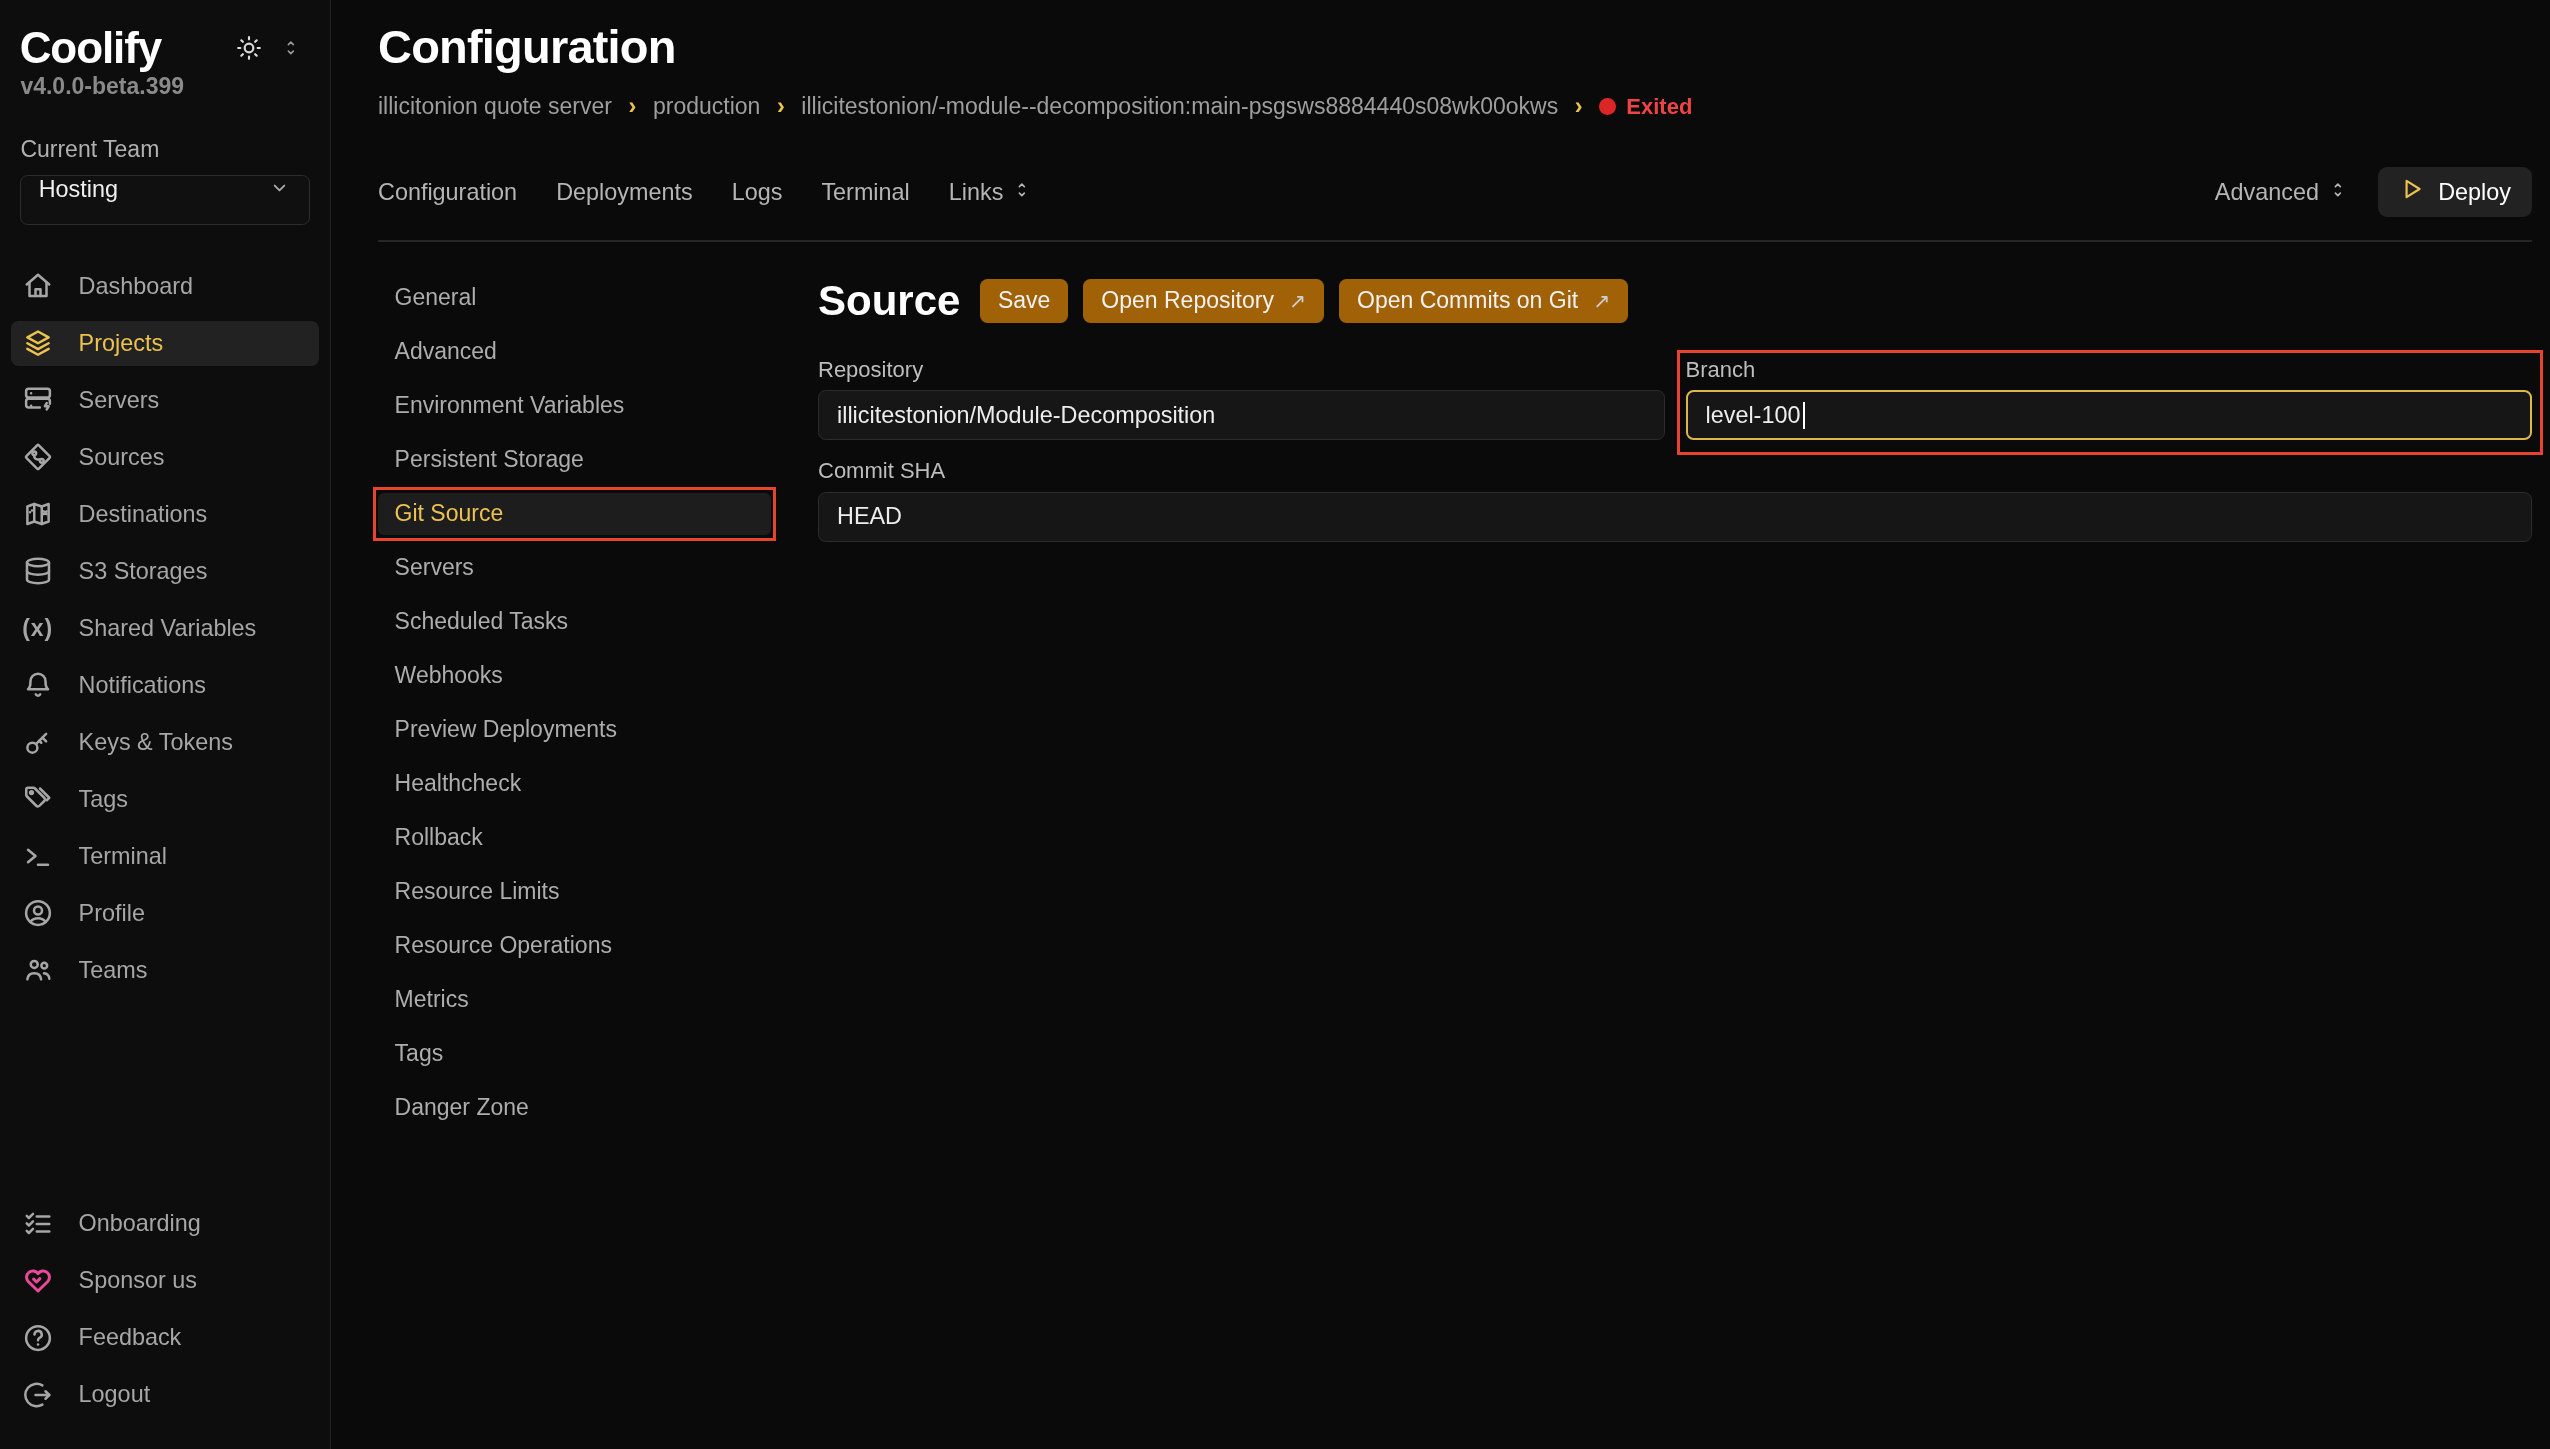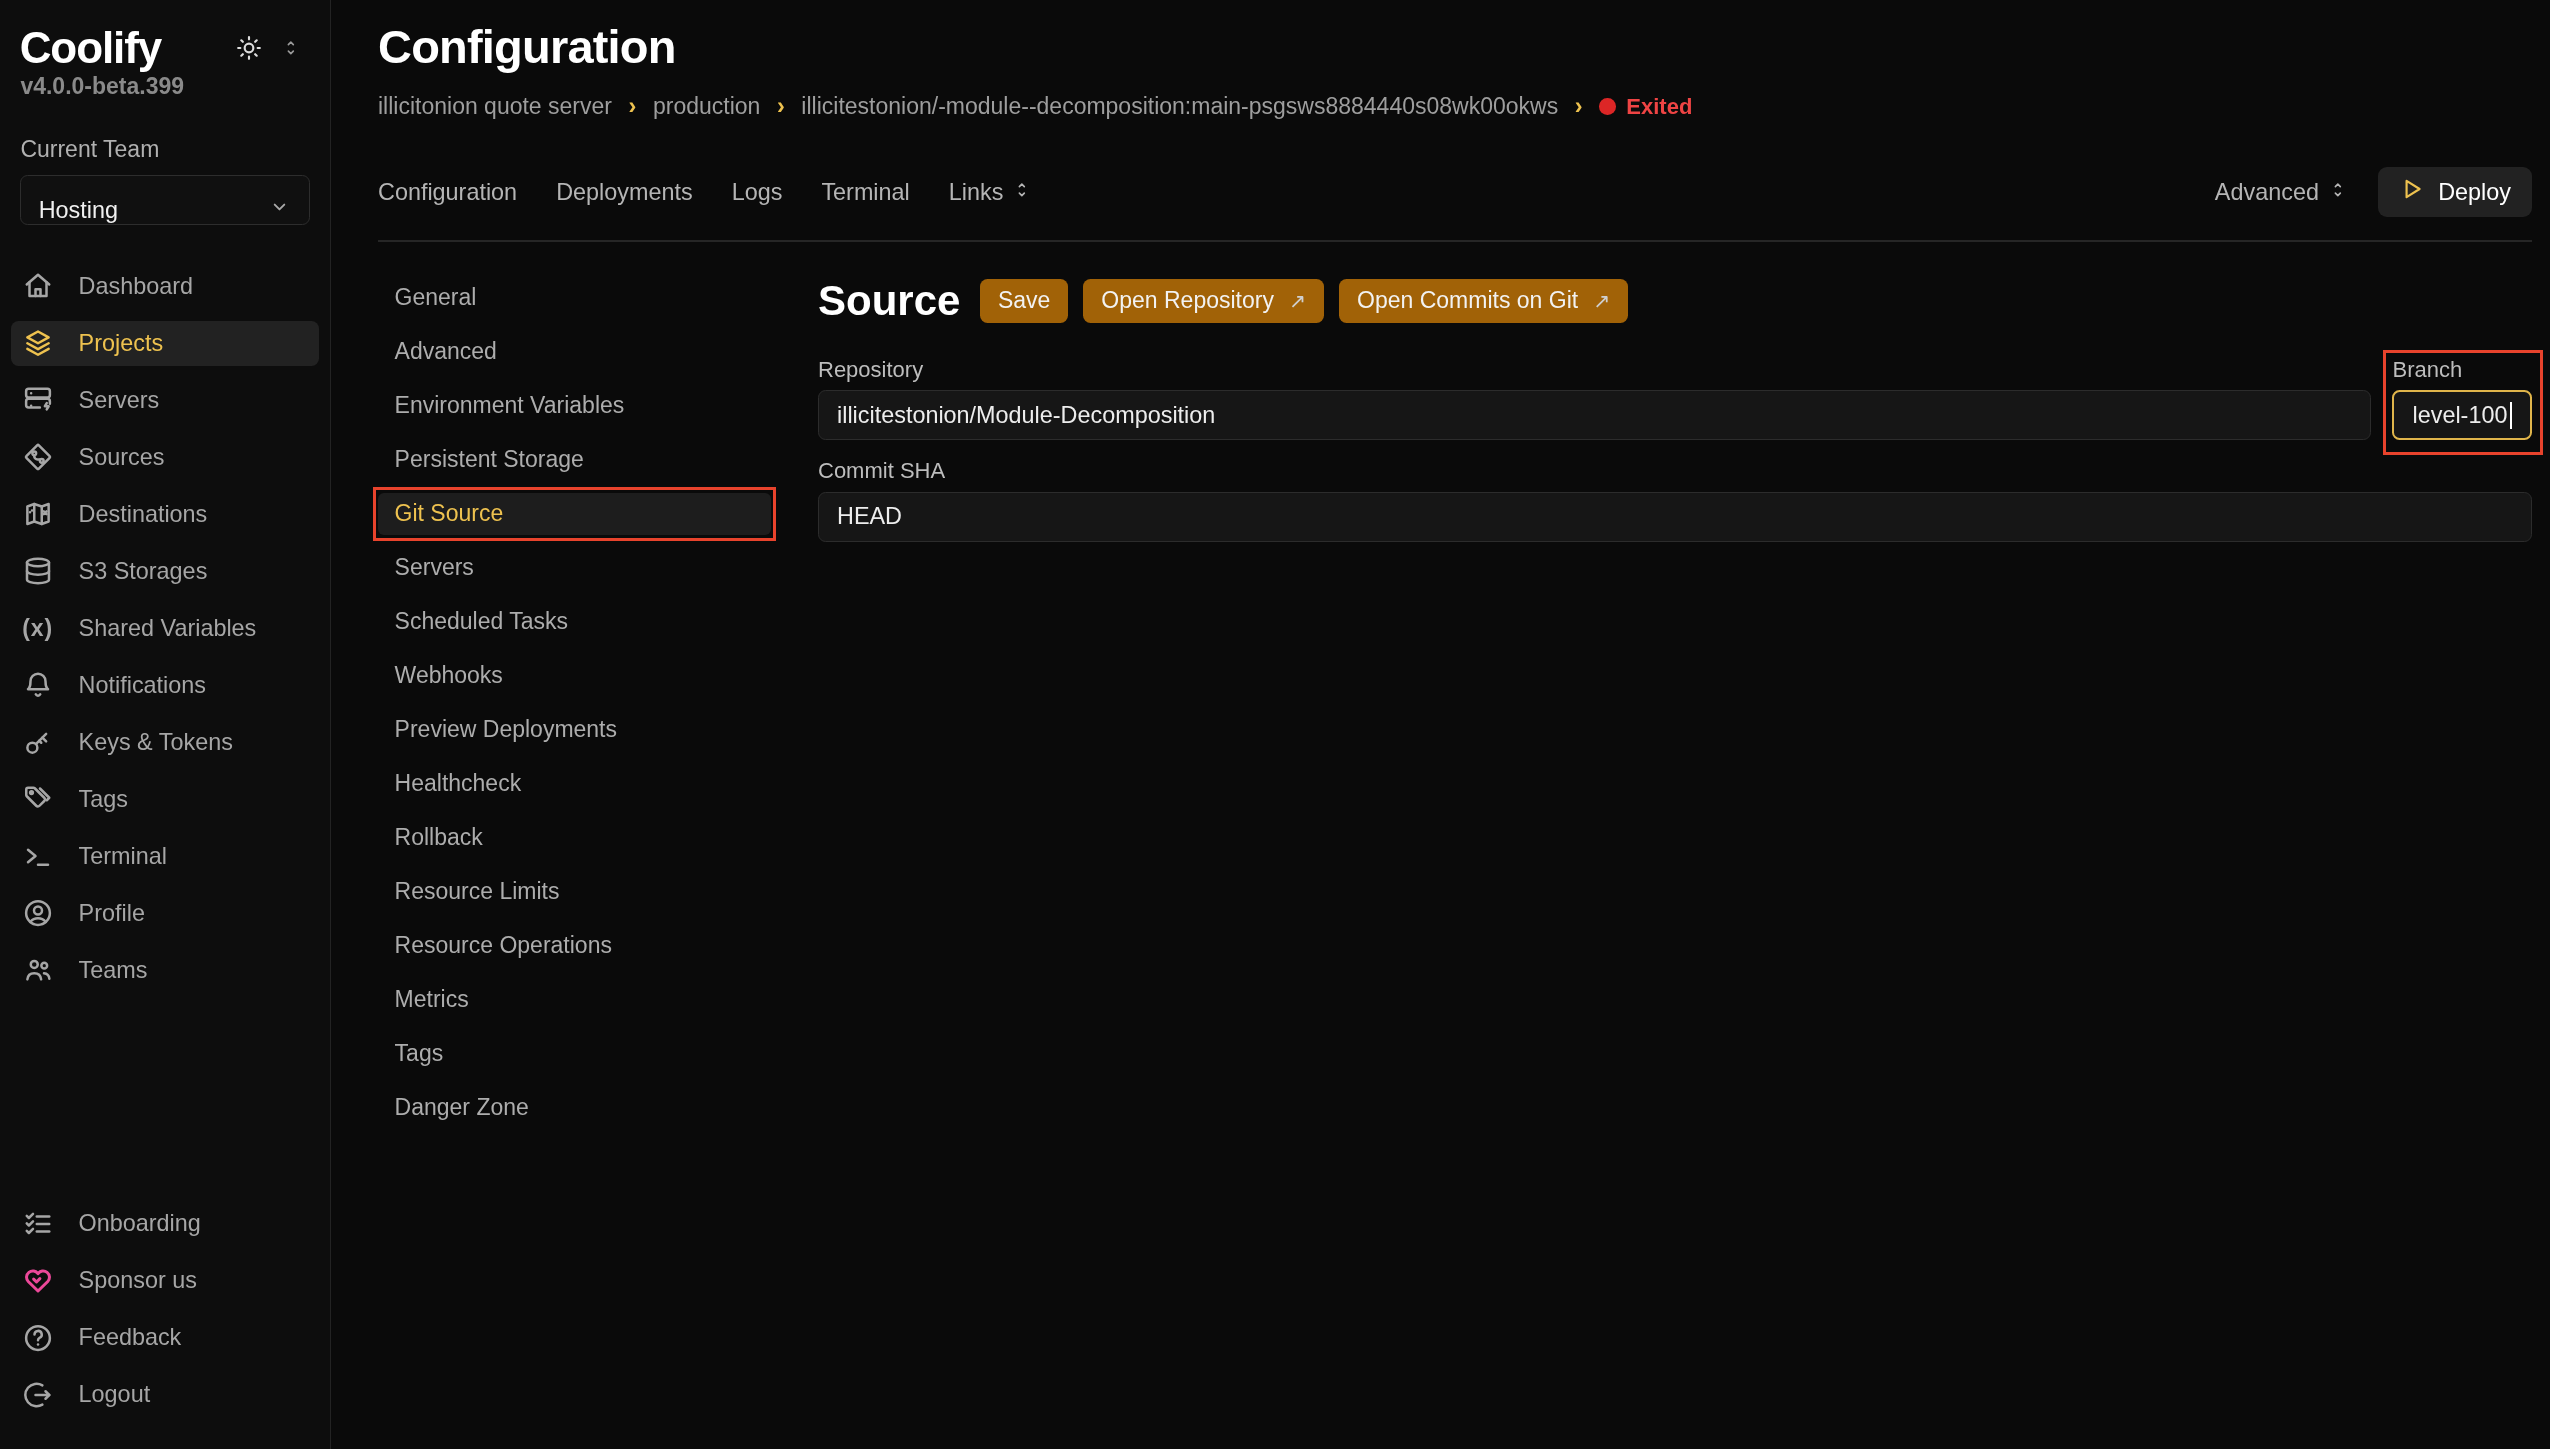--- a/index.html
+++ b/index.html
@@ -27,21 +27,21 @@
   }
   .logo-row { display:flex; justify-content:space-between; align-items:flex-start; padding:0 29px 0 19.7px; }
   .logo { font-size:44px; font-weight:800; color:#ffffff; letter-spacing:-1.1px; line-height:1.02; }
   .top-icons { display:flex; align-items:center; gap:19.7px; margin-top:9px; color:#dcdcdc; }
   .top-icons .dim { color:#9a9a9a; }
   .version { padding:0 20.4px; margin-top:2px; font-size:23px; color:#8a8a8a;font-weight:bold; }
   .team-label { padding:0 20.4px; margin-top:36px; font-size:23px; color:#b0b0b0; }
   .team-select {
     margin:12px 19.7px 0; height:50px; background:#101010;
     border:1.5px solid #2d2d2d; border-radius:7.6px;
-    display:flex; align-items:flex-end; justify-content:space-between;
+    display:flex; align-items:flex-start; justify-content:space-between;
     padding:0 18px; font-size:23.4px; color:#f0f0f0; cursor:pointer;
   }
   .team-select .chev { color:#a8a8a8; }
   .nav { margin-top:39px; display:flex; flex-direction:column; }
   .side-item {
     height:45px; margin:0 10.6px 12px; border-radius:7.6px;
     display:flex; align-items:center; gap:26px; padding-left:12px;
     color:#a6a6a6; font-size:23.4px; cursor:pointer; white-space:nowrap;
   }
   .side-item .ic { width:30px; display:flex; justify-content:center; }
@@ -87,21 +87,21 @@
   .form-head { display:flex; align-items:center; gap:15px; height:48px; }
   .form-title { font-size:42px; font-weight:800; color:#ffffff; margin-right:4.5px; }
   .btn {
     height:44px; background:#a16207; border:none; border-radius:7.6px;
     color:#f2f2f2; font-size:23px; font-family:inherit;
     display:flex; align-items:center; gap:15px; padding:0 18px; cursor:pointer;
   }
   .ext-arrow { color:#cfcfcf; font-size:20.4px; }
   .subtitle { margin-top:13.6px; font-size:23.4px; color:#9c9c9c; }
 
-  .fields { margin-top:32px; display:grid; grid-template-columns:1fr; column-gap:21px; row-gap:18px; }
+  .fields { margin-top:32px; display:grid; grid-template-columns:1fr 1fr; column-gap:21px; row-gap:18px; }
   .field-label { display:block; font-size:22px; color:#bdbdbd; margin-bottom:7.6px; }
   .tinput {
     width:100%; height:50px; background:#161616;
     border:1.5px solid #2c2c2c; border-radius:7.6px;
     padding:0 18px; font-size:23.4px; color:#ededed; font-family:inherit;
     display:flex; align-items:center; outline:none;
   }
   .fake-input.focused { border:2.3px solid #e0b54b; }
   .caret { display:inline-block; width:2.3px; height:27px; background:#ffffff; margin-left:2.3px; animation:blink 1s step-end infinite; }
   @keyframes blink { 50% { opacity:0; } }

